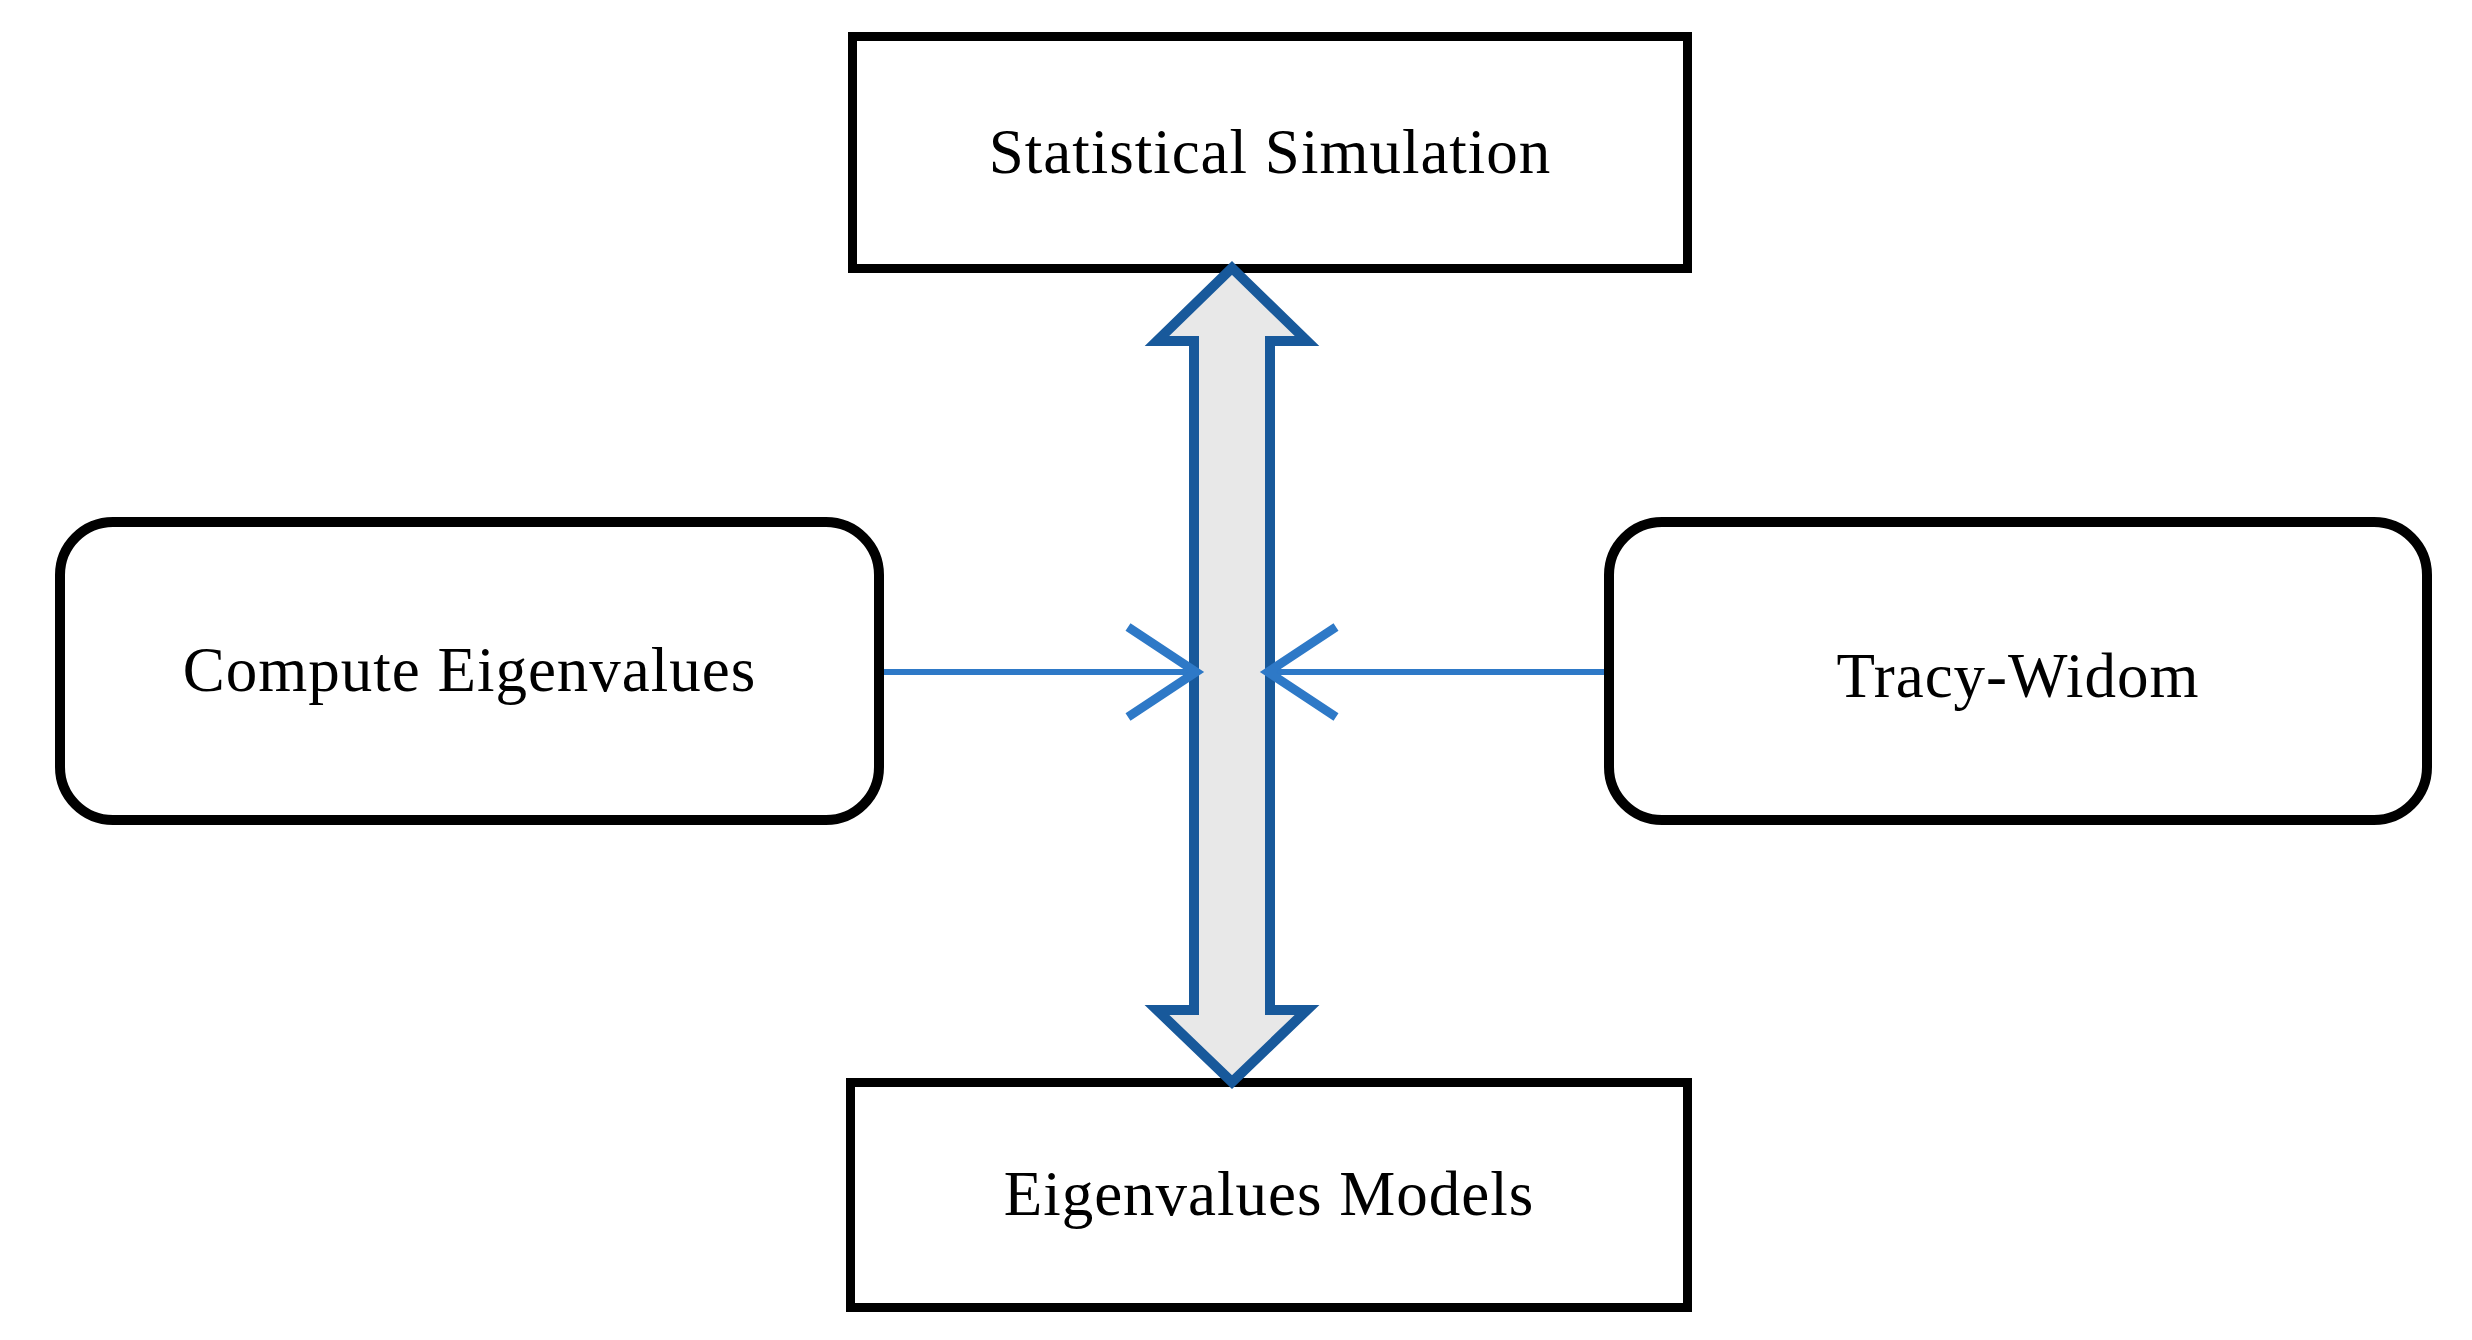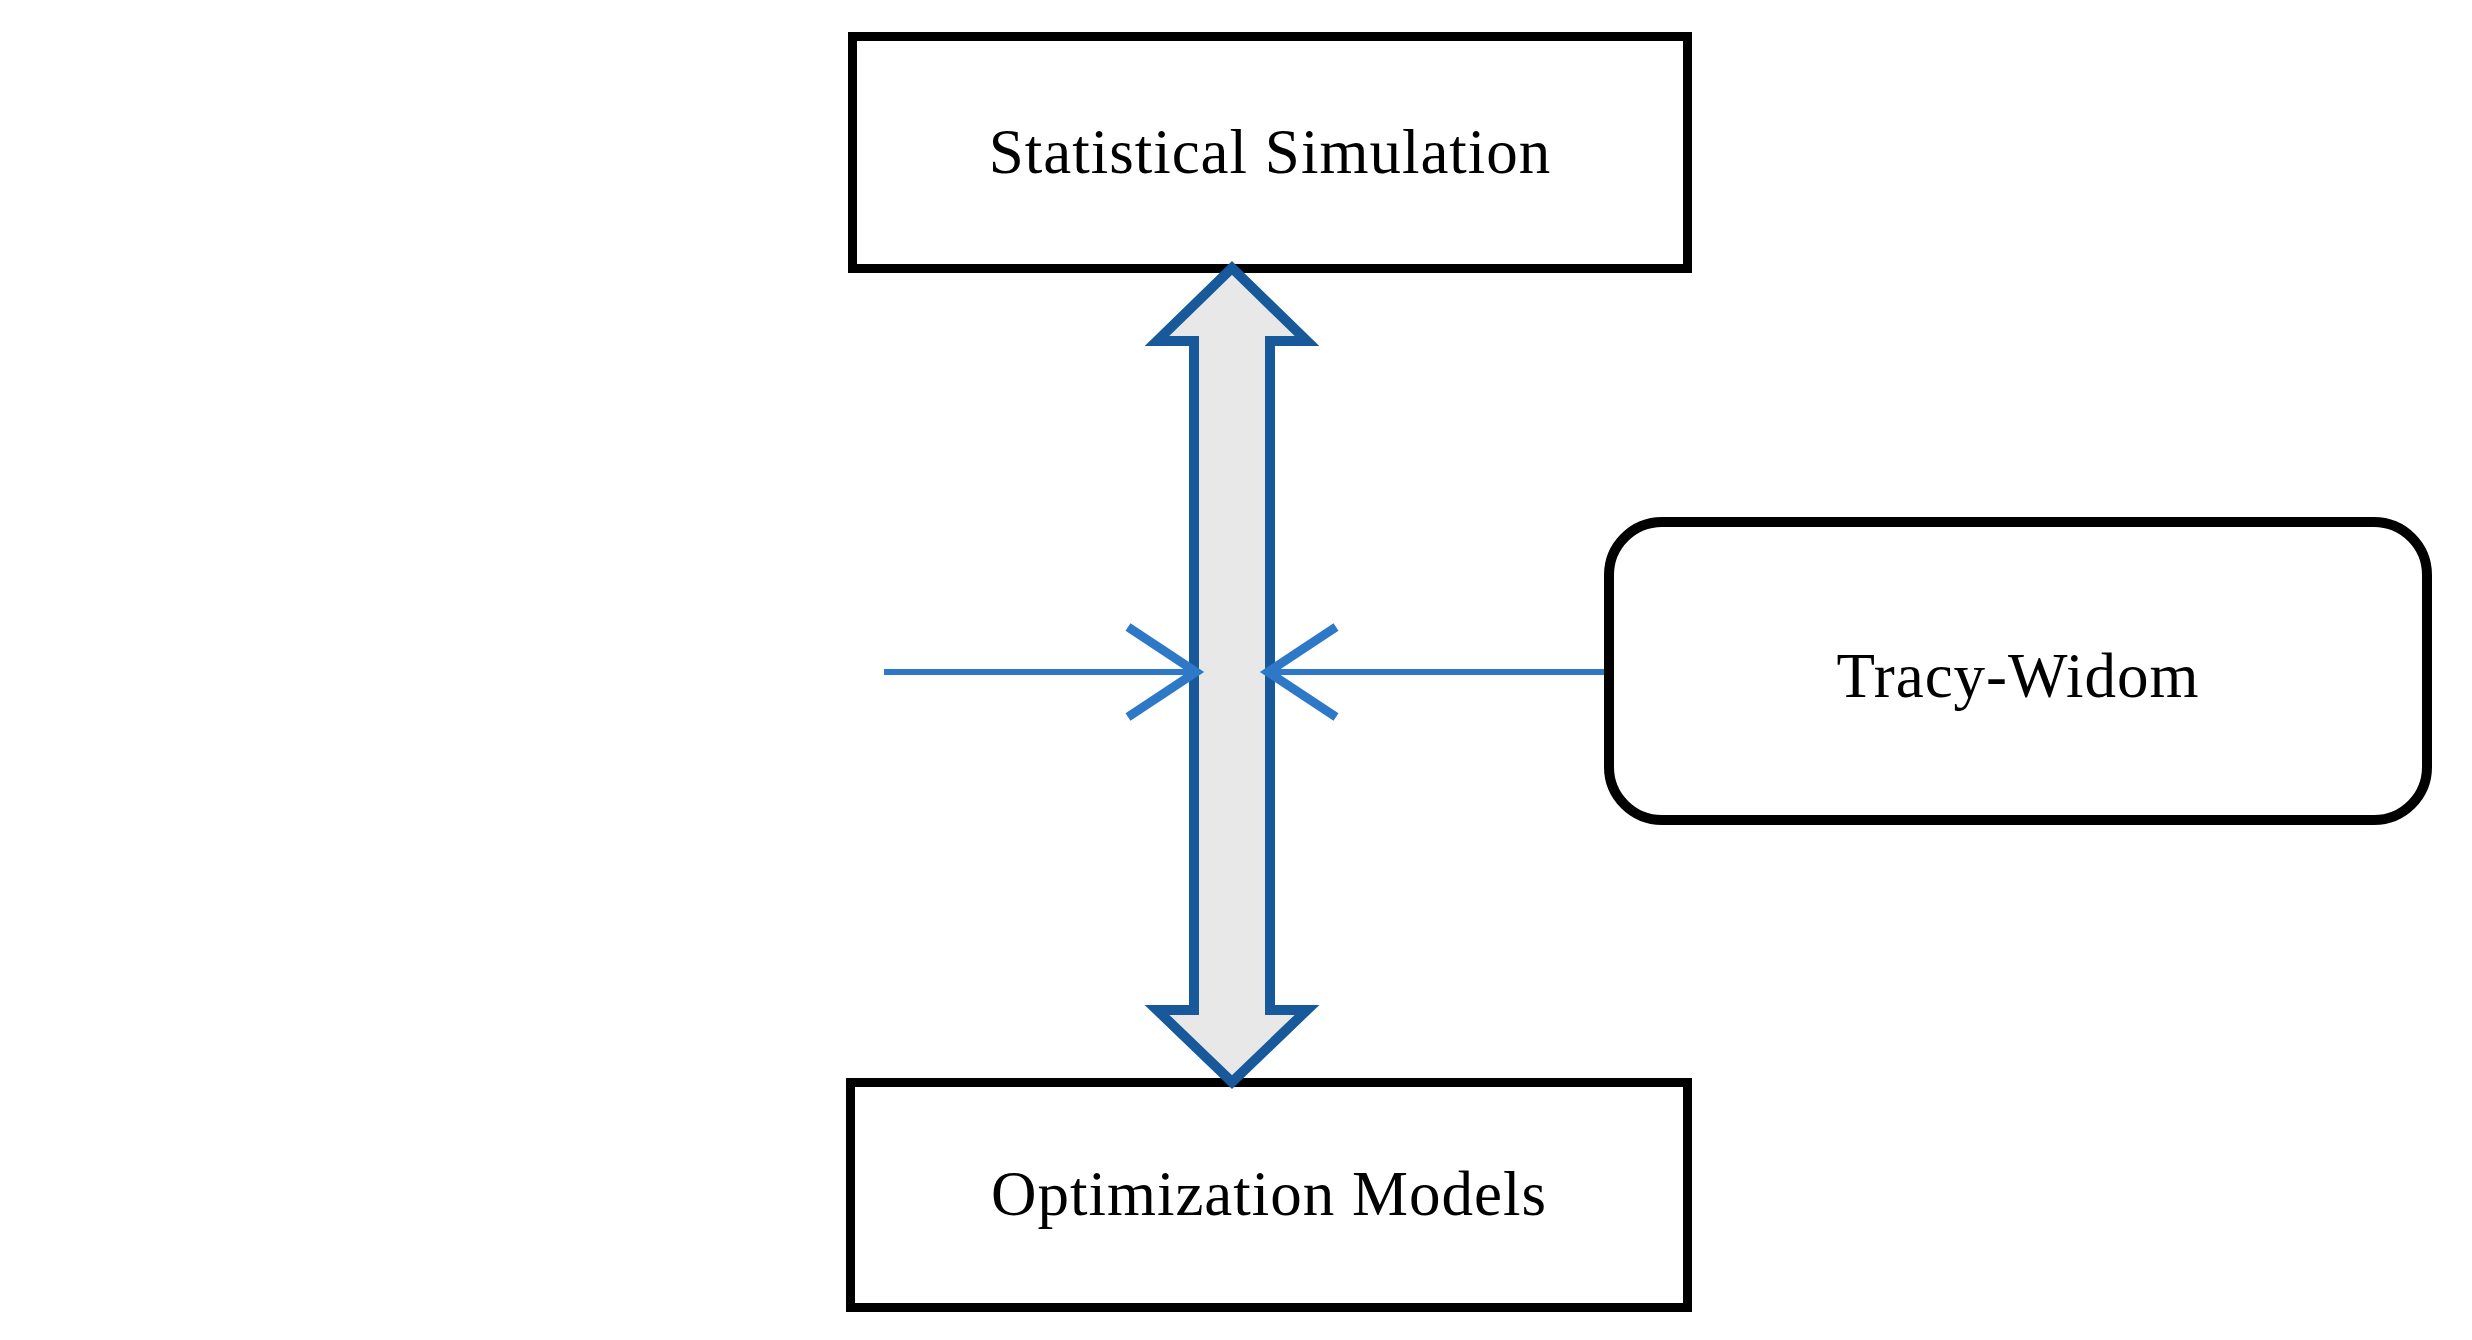--- a/index.html
+++ b/index.html
@@ -68,27 +68,30 @@
 </style>
 </head>
 <body>
 
 <div class="canvas">
 
   <div class="node rect" id="top-box">
     <span>Statistical Simulation</span>
   </div>
 
+  <div class="node rounded" id="left-box">
+    <span>Compute Eigenvalues</span>
+  </div>
 
   <div class="node rounded" id="right-box">
     <span>Tracy-Widom</span>
   </div>
 
   <div class="node rect" id="bottom-box">
-    <span>Optimization Models</span>
+    <span>Eigenvalues Models</span>
   </div>
 
   <svg class="arrow-layer" viewBox="0 0 2472 1340" xmlns="http://www.w3.org/2000/svg">
 
     <polygon class="double-arrow" points="1232,268 1307,341 1270,341 1270,1010 1307,1010 1232,1082 1157,1010 1194,1010 1194,341 1157,341"></polygon>
 
     <g>
       <path class="thin-line" d="M 884,672 L 1193,672"></path>
       <path class="thin-head" d="M 1128,627 L 1196,672 L 1128,717"></path>
     </g>

